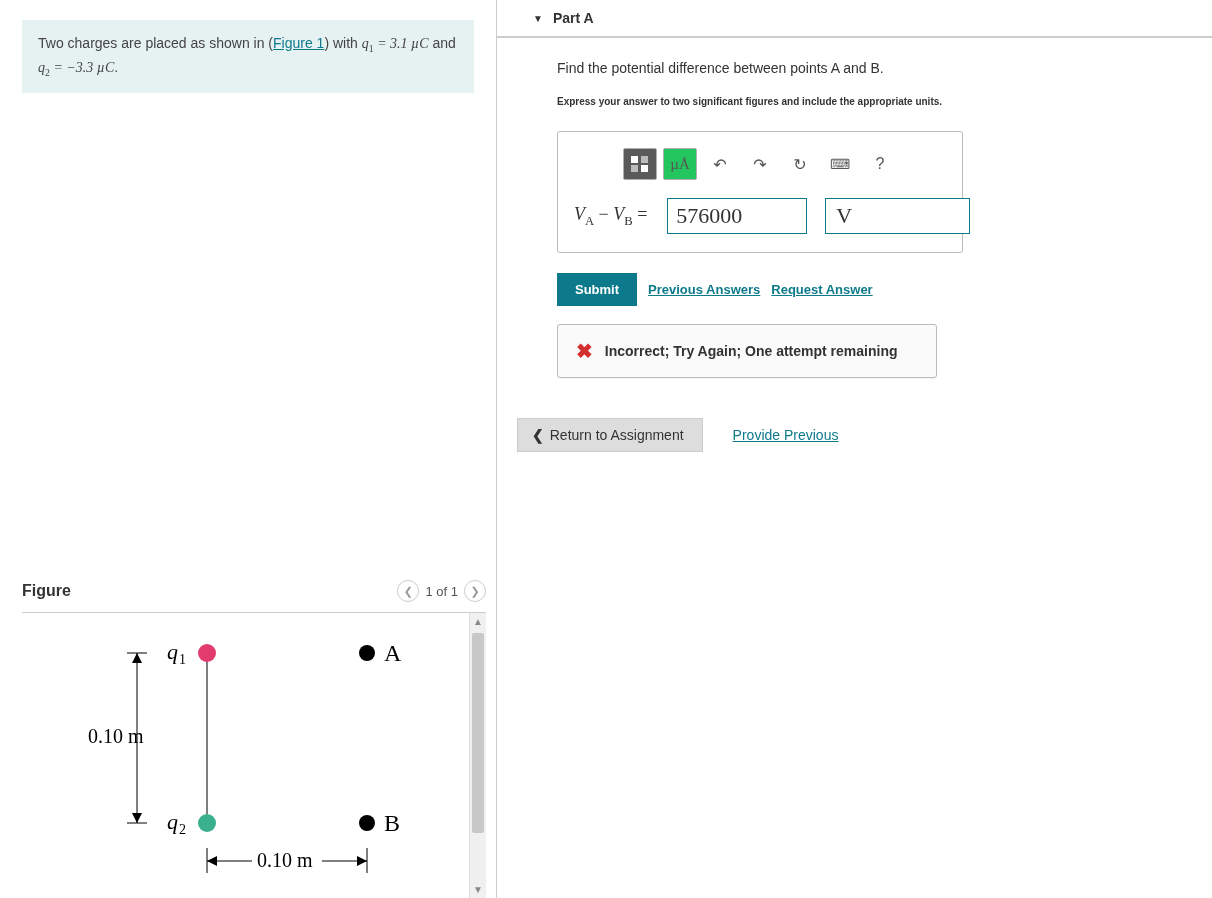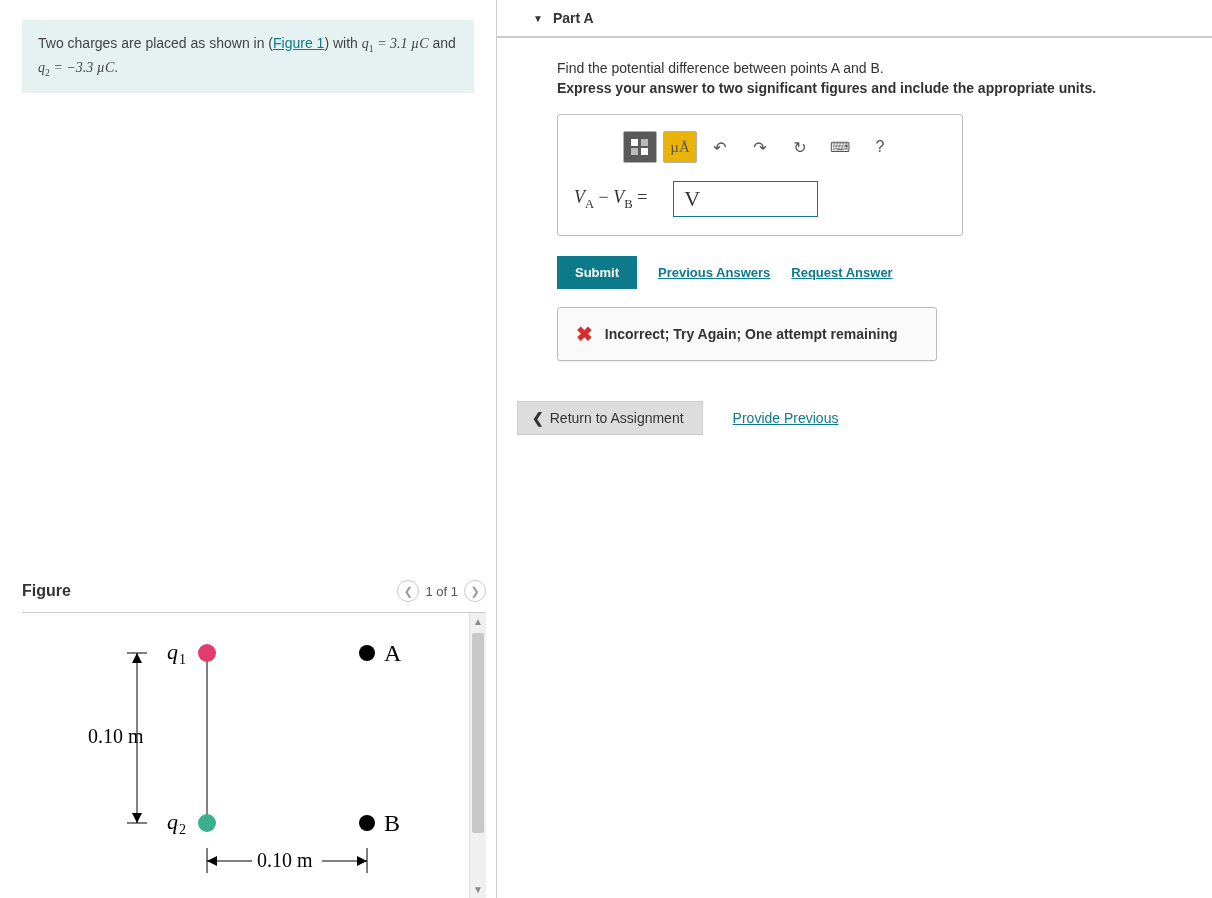--- a/index.html
+++ b/index.html
@@ -88,40 +88,40 @@
   .part-header {
     display:flex; align-items:center; gap:10px;
     padding: 10px 20px 10px 36px;
     border-bottom: 2px solid #ccc;
     font-weight:bold;
     font-size:14px;
     cursor:pointer;
   }
   .part-header .caret { font-size:10px; }
   .part-body { padding: 22px 40px 20px 60px; }
-  .instr { font-size:14px; margin-bottom:4px; color:#333;}
-  .instr-strong { font-weight:bold; font-size:14px; margin-bottom:18px; color:#333;}
+  .instr { font-size:14px; margin-bottom:20px; color:#333;}
+  .instr-strong { font-weight:bold; font-size:10px; margin-bottom:24px; color:#333;}
   .answer-box {
     border: 1px solid #bbb;
     border-radius: 3px;
     padding: 14px 16px 18px 16px;
     width: 406px;
   }
   .toolbar {
     display:flex; align-items:center; gap:6px;
     justify-content:center;
     margin-bottom: 16px;
     padding: 2px 8px;
   }
   .tool-btn {
     width:34px; height:32px;
     border:1px solid #b0b0b0;
     border-radius:2px;
     display:flex; align-items:center; justify-content:center;
-    background:#eab308;
+    background:#22c55e;
     color:#555;
     cursor:pointer;
     font-size:16px;
   }
   .tool-btn.dark { background:#5a5a5a; color:#fff; }
   .tool-btn.noborder { border:none; background:transparent; }
   .answer-row {
     display:flex; align-items:center; gap:12px;
   }
   .answer-label {
@@ -143,21 +143,21 @@
     font-family:'Times New Roman', serif;
     font-size:22px;
     border:1px solid #0d7a8c;
     border-left:1px solid #0d7a8c;
     height:36px;
     padding: 2px 10px;
     width: 145px;
     color:#333;
     margin-left:6px;
   }
-  .action-row { margin-top: 20px; display:flex; align-items:center; gap:13px;}
+  .action-row { margin-top: 20px; display:flex; align-items:center; gap:3px;}
   .btn-submit {
     background:#0d7a8c;
     border:none;
     color:#fff;
     font-weight:bold;
     font-size:13px;
     padding: 9px 18px;
     cursor:pointer;
   }
   .link { color:#0d7a8c; text-decoration:underline; font-weight:bold; font-size:13px; cursor:pointer;padding-left:8px;}
@@ -281,20 +281,21 @@
         </div>
         <div class="tool-btn noborder">
           <span style="font-size:14px">⌨</span>
         </div>
         <div class="tool-btn noborder">
           <span>?</span>
         </div>
       </div>
       <div class="answer-row">
         <span class="answer-label"><i>V</i><sub>A</sub> − <i>V</i><sub>B</sub> =</span>
+        <input class="answer-input" value="576000" style="">
         <input class="unit-input" value="V" style="">
       </div>
     </div>
 
     <div class="action-row">
       <button class="btn-submit">Submit</button>
       <span class="link">Previous Answers</span>
       <span class="link">Request Answer</span>
     </div>
 

